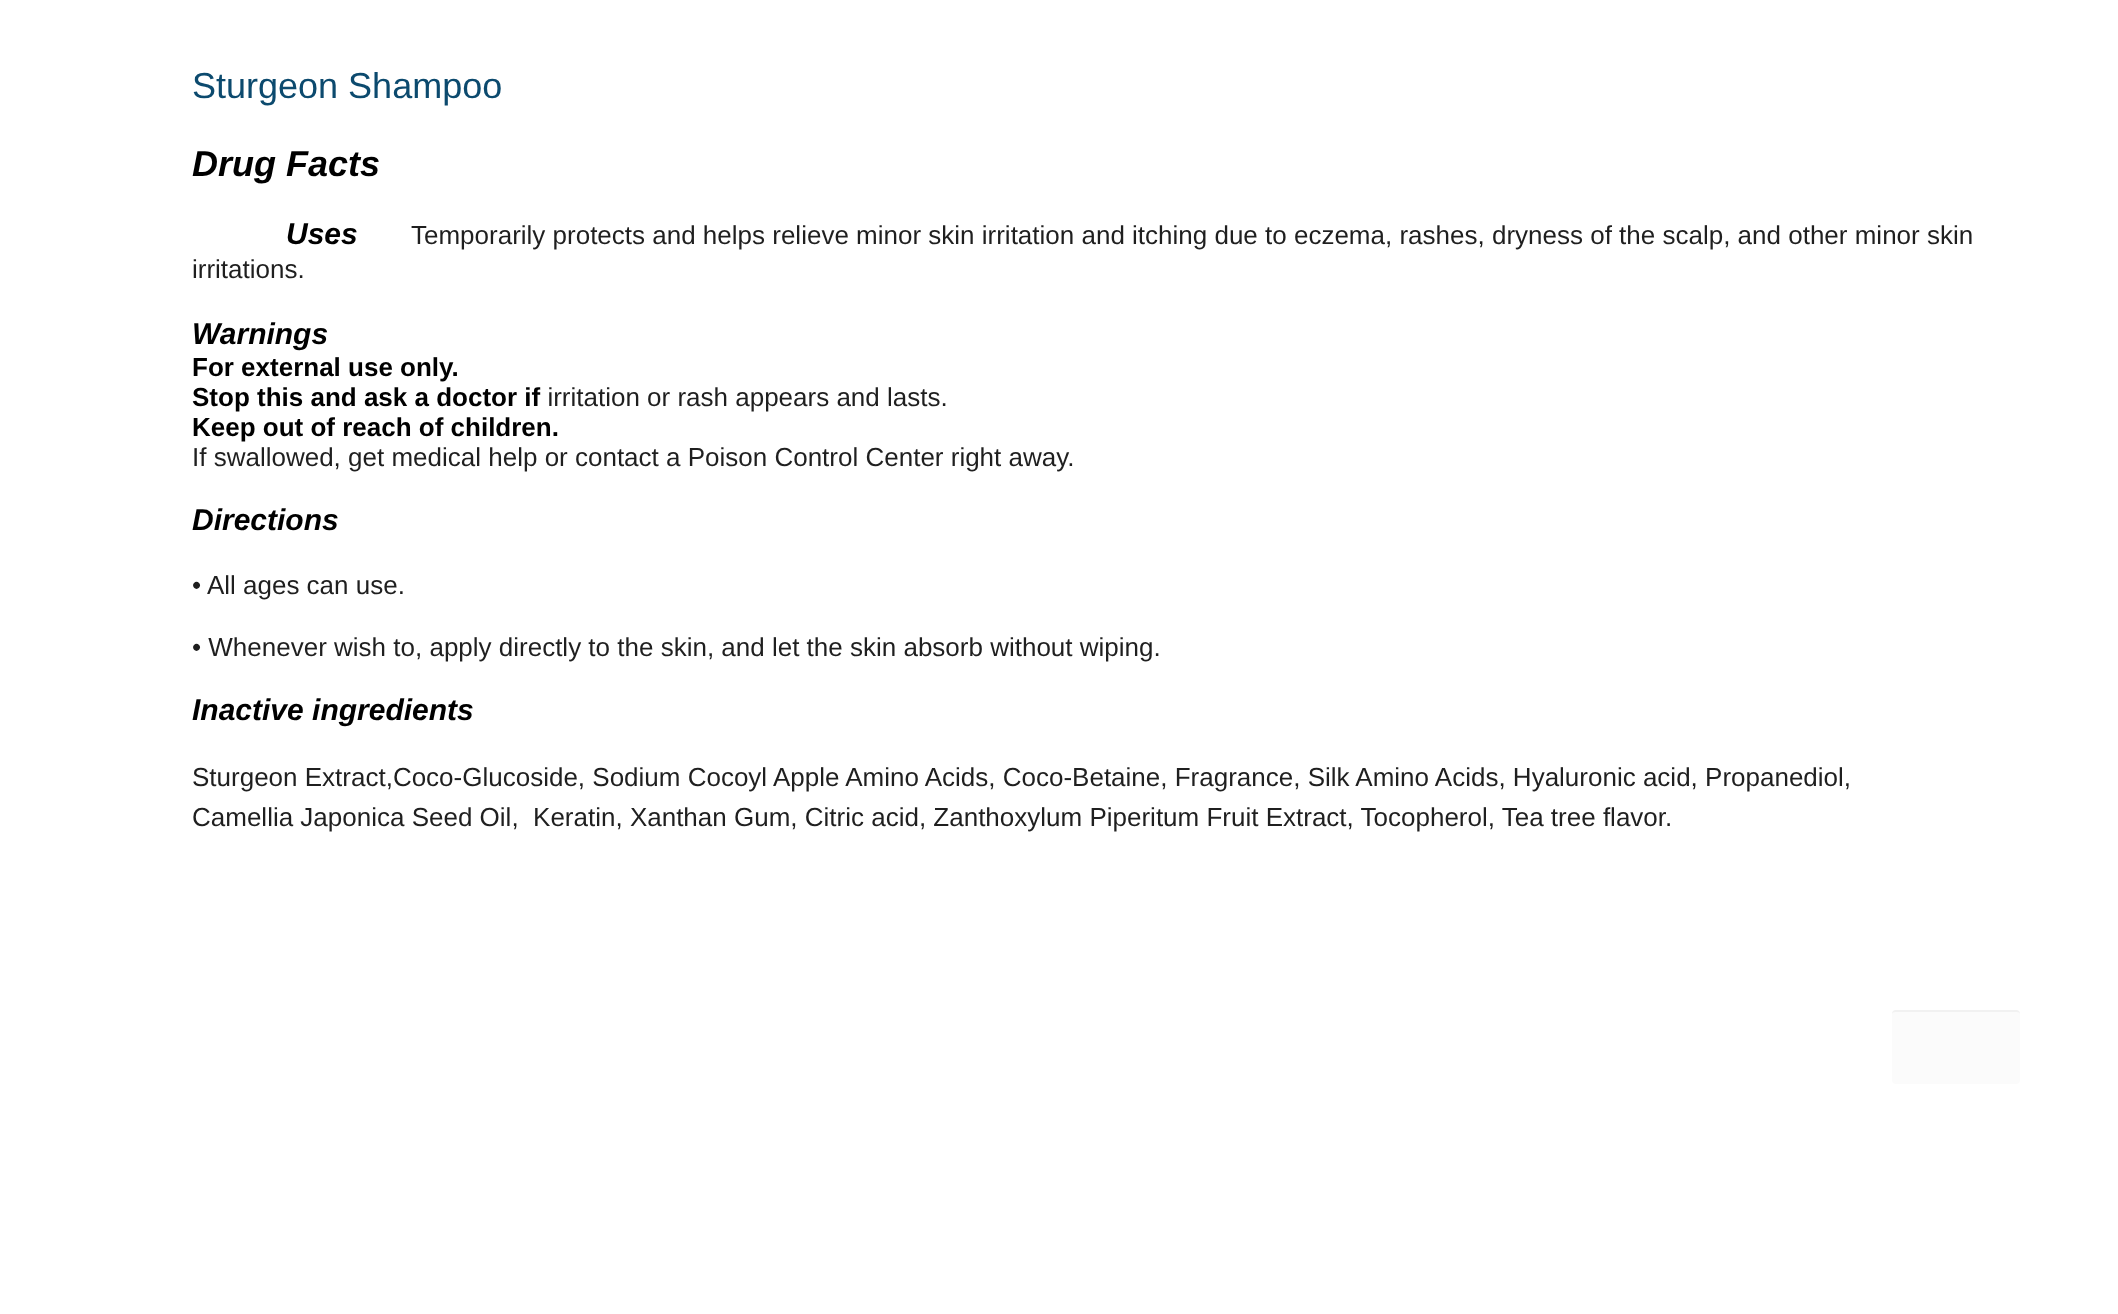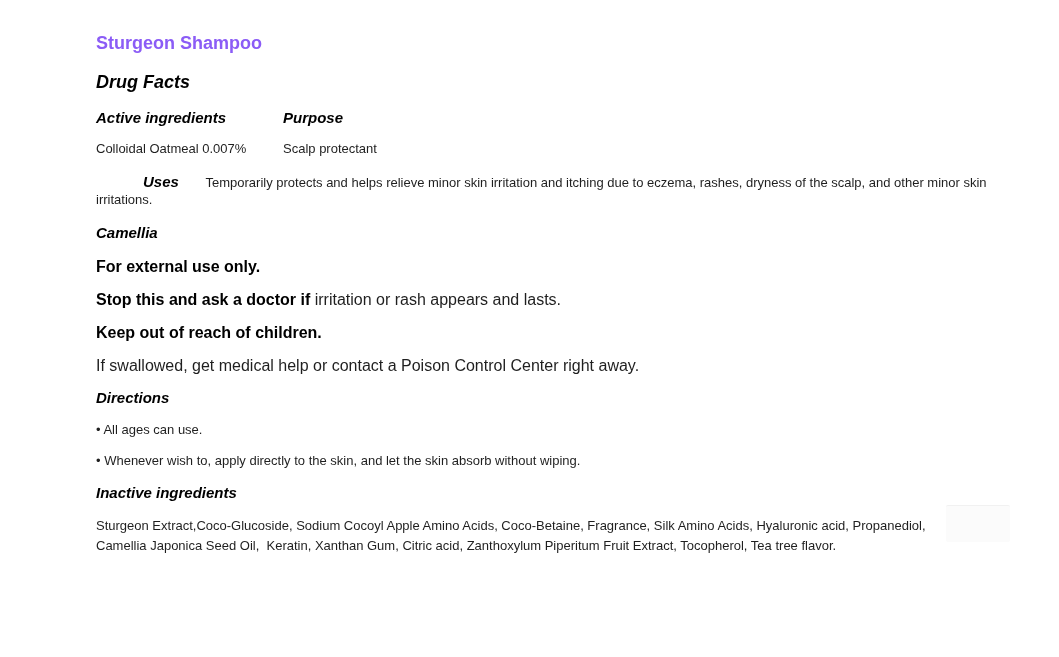--- a/index.html
+++ b/index.html
@@ -14,22 +14,22 @@
     box-sizing: border-box;
   }
   .content {
     position: absolute;
     left: 96px;
     top: 33px;
     width: 910px;
   }
   .title {
     font-size: 18px;
-    font-weight: bold;
-    color: #8b5cf6;
+    font-weight: normal;
+    color: #0c4a6e;
     line-height: 20px;
     margin: 0;
   }
   .drug-facts {
     font-size: 18px;
     font-weight: bold;
     font-style: italic;
     color: #000;
     line-height: 20px;
     margin: 19px 0 0 0;
@@ -65,23 +65,23 @@
   }
   .uses-head {
     font-size: 15px;
     font-weight: bold;
     font-style: italic;
     color: #000;
     margin-left: 47px;
   }
   .uses-text { margin-left: 23px; }
   .body-line {
-    font-size: 16px;
+    font-size: 13px;
     line-height: 15px;
-    margin: 18px 0 0 0;
+    margin: 0 0 0 0;
   }
   .body-line .lead { font-weight: bold; color: #000; }
   .bullet-line {
     font-size: 13px;
     line-height: 15px;
     margin: 16px 0 0 0;
   }
   .inactive-para {
     font-size: 13px;
     line-height: 20px;
@@ -103,37 +103,27 @@
 </head>
 <body>
 
 <div class="doc">
   <div class="content">
 
     <h1 class="title">Sturgeon Shampoo</h1>
 
     <h2 class="drug-facts">Drug Facts</h2>
 
-    <div class="ai-table">
-      <div class="ai-row">
-        <div class="ai-col-ingredient ai-head">Active ingredients</div>
-        <div class="ai-col-purpose ai-head">Purpose</div>
-      </div>
-      <div class="ai-row">
-        <div class="ai-col-ingredient ai-val">Colloidal Oatmeal 0.007%</div>
-        <div class="ai-col-purpose ai-val">Scalp protectant</div>
-      </div>
-    </div>
 
     <p class="uses-line">
       <span class="uses-head">Uses</span>
       <span class="uses-text">Temporarily protects and helps relieve minor skin irritation and itching due to eczema, rashes, dryness of the scalp, and other minor skin irritations.</span>
     </p>
 
-    <h3 class="section-head">Camellia</h3>
+    <h3 class="section-head">Warnings</h3>
 
     <p class="body-line">
       <span class="lead">For external use only.</span><span></span>
     </p>
     <p class="body-line">
       <span class="lead">Stop this and ask a doctor if</span><span> irritation or rash appears and lasts.</span>
     </p>
     <p class="body-line">
       <span class="lead">Keep out of reach of children.</span><span></span>
     </p>

